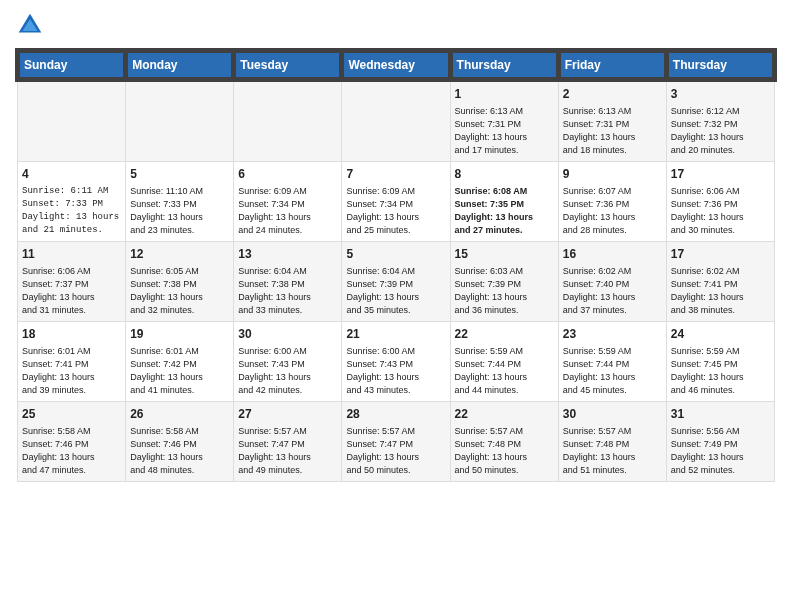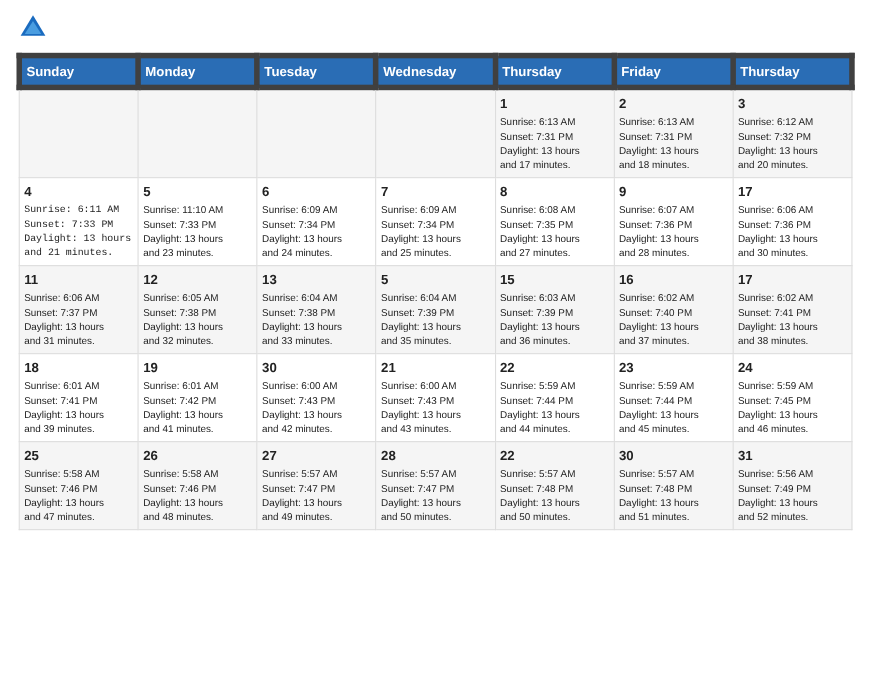--- a/index.html
+++ b/index.html
@@ -188,21 +188,21 @@
           </td>
           <td>
             <span class="day-num">7</span>
             <div class="cell-info" style="white-space: pre-line;">Sunrise: 6:09 AM
 Sunset: 7:34 PM
 Daylight: 13 hours
 and 25 minutes.</div>
           </td>
           <td>
             <span class="day-num">8</span>
-            <div class="cell-info" style="white-space: pre-line;">Sunrise: 6:08 AM
+            <div class="cell-info" style="white-space: pre-line; font-weight: bold;">Sunrise: 6:08 AM
 Sunset: 7:35 PM
 Daylight: 13 hours
 and 27 minutes.</div>
           </td>
           <td>
             <span class="day-num">9</span>
             <div class="cell-info" style="white-space: pre-line;">Sunrise: 6:07 AM
 Sunset: 7:36 PM
 Daylight: 13 hours
 and 28 minutes.</div>

